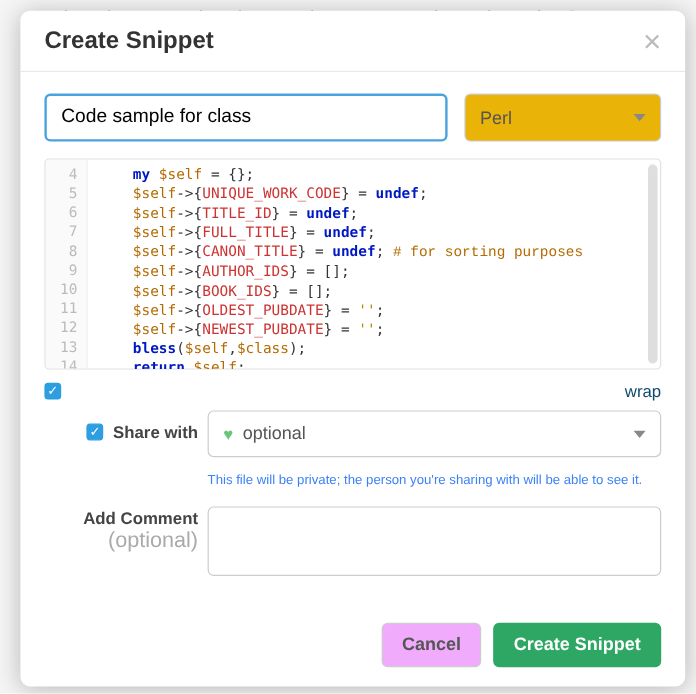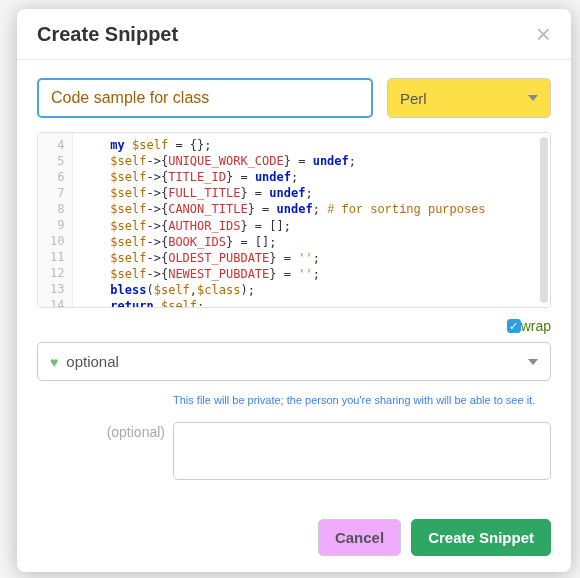--- a/index.html
+++ b/index.html
@@ -4,47 +4,47 @@
 <style>
 * { box-sizing: border-box; margin: 0; padding: 0; }
 body { font-family: -apple-system, BlinkMacSystemFont, "Segoe UI", Helvetica, Arial, sans-serif; background: #f5f5f5; width: 580px; height: 578px; overflow: hidden; position: relative; }
 .bg-text { color: #aaa; font-size: 15px; padding: 6px 40px; white-space: nowrap; }
 .modal { position: absolute; top: 9px; left: 17px; right: 9px; bottom: 6px; background: #fff; border-radius: 8px; box-shadow: 0 2px 20px rgba(0,0,0,0.25); display: flex; flex-direction: column; }
 .modal-header { display: flex; align-items: center; justify-content: space-between; padding: 12px 20px; border-bottom: 1px solid #e8e8e8; }
 .modal-title { font-size: 20px; font-weight: 700; color: #333; }
 .close-btn { font-size: 26px; color: #bbb; cursor: pointer; background: none; border: none; line-height: 1; }
 .modal-body { padding: 18px 20px 14px; display: flex; flex-direction: column; flex: 1; overflow: auto; }
 .row1 { display: flex; gap: 14px; margin-bottom: 14px; }
-.title-input { flex: 1; border: 2px solid #4aa3df; border-radius: 5px; padding: 9px 12px; font-size: 16px; color: #a16207; outline: none; }
-.lang-select { width: 164px; border: 1px solid #ccc; border-radius: 5px; padding: 9px 12px; font-size: 15px; color: #555; display: flex; align-items: center; justify-content: space-between; cursor: pointer; background: #fde047; }
+.title-input { flex: 1; border: 2px solid #4aa3df; border-radius: 5px; padding: 9px 12px; font-size: 16px; color: #000000; outline: none; }
+.lang-select { width: 164px; border: 1px solid #ccc; border-radius: 5px; padding: 9px 12px; font-size: 15px; color: #555; display: flex; align-items: center; justify-content: space-between; cursor: pointer; background: #eab308; }
 .chev { width: 0; height: 0; border-left: 5px solid transparent; border-right: 5px solid transparent; border-top: 6px solid #888; }
 .code-area { border: 1px solid #e0e0e0; border-radius: 4px; height: 176px; background: #fff; display: flex; position: relative; overflow: hidden; font-family: Menlo, Consolas, monospace; font-size: 12px; }
 .gutter { background: #fafafa; color: #bbb; text-align: right; padding: 4px 8px 4px 12px; border-right: 1px solid #eee; user-select: none; }
 .gutter div { line-height: 16px; }
 .code { padding: 4px 8px; white-space: pre; line-height: 16px; color: #333; overflow: auto; flex: 1; }
 .kw { color: #0018c1; font-weight: 600; }
 .var { color: #b36b00; }
 .str { color: #b58900; }
 .cmt { color: #b36b00; font-family: Liberation Mono, monospace; }
 .key { color: #cc3333; }
 .scroll-v { position: absolute; right: 2px; top: 4px; bottom: 4px; width: 8px; background: rgba(0,0,0,0.13); border-radius: 4px; }
-.wrap-row { display: flex; justify-content: flex-end; align-items: center; gap: 0; margin: 10px 0 8px; font-size: 14px; color: #4d7c0f; }
+.wrap-row { display: flex; justify-content: space-between; align-items: center; gap: 0; margin: 10px 0 8px; font-size: 14px; color: #0c4a6e; }
 .cb { width: 14px; height: 14px; border: 1px solid #2d9ee0; border-radius: 3px; background: #2d9ee0; display: inline-flex; align-items: center; justify-content: center; }
 .cb::after { content: "✓"; color: #fff; font-size: 11px; line-height: 1; }
 .share-row { display: flex; align-items: flex-start; gap: 8px; margin-bottom: 6px; }
 .share-left { display: flex; align-items: center; gap: 8px; width: 128px; justify-content: flex-end; padding-top: 10px; }
 .share-label { font-weight: 700; font-size: 14px; color: #444; }
 .share-select { flex: 1; border: 1px solid #ccc; border-radius: 5px; padding: 10px 12px; font-size: 15px; color: #555; display: flex; align-items: center; justify-content: space-between; cursor: pointer; background: #fff; }
 .slackbot { display: flex; align-items: center; gap: 8px; }
 .heart { color: #6ac47a; font-size: 14px; }
 .helper { font-size: 11px; color: #3b82f6; margin: 6px 0 14px 136px; line-height: 1.4; }
 .comment-row { display: flex; gap: 8px; }
 .comment-labels { width: 128px; text-align: right; padding-top: 2px; }
 .comment-lbl { font-weight: 700; font-size: 14px; color: #444; }
-.optional { font-size: 14px; color: #aaa; }
+.optional { font-size: 18px; color: #aaa; }
 .comment-box { flex: 1; border: 1px solid #ccc; border-radius: 5px; height: 58px; }
 .modal-footer { display: flex; justify-content: flex-end; gap: 10px; padding: 12px 20px 16px; }
 .btn { border-radius: 5px; padding: 9px 16px; font-size: 15px; font-weight: 600; cursor: pointer; border: 1px solid #ccc; background: #f0abfc; color: #555; }
 .btn-primary { background: #2ea664; border-color: #2ea664; color: #fff; }
 </style>
 </head>
 <body>
 
 <div class="bg-text">private just to you, but shows up in your personal search results. Cr</div>
 
@@ -82,33 +82,38 @@
       <div class="code" id="code"><div>    <span class="kw">my</span> <span class="var">$self</span> = {};</div><div>    <span class="var">$self</span>-&gt;{<span class="key">UNIQUE_WORK_CODE</span>} = <span class="kw">undef</span>;</div><div>    <span class="var">$self</span>-&gt;{<span class="key">TITLE_ID</span>} = <span class="kw">undef</span>;</div><div>    <span class="var">$self</span>-&gt;{<span class="key">FULL_TITLE</span>} = <span class="kw">undef</span>;</div><div>    <span class="var">$self</span>-&gt;{<span class="key">CANON_TITLE</span>} = <span class="kw">undef</span>; <span class="cmt"># for sorting purposes</span></div><div>    <span class="var">$self</span>-&gt;{<span class="key">AUTHOR_IDS</span>} = [];</div><div>    <span class="var">$self</span>-&gt;{<span class="key">BOOK_IDS</span>} = [];</div><div>    <span class="var">$self</span>-&gt;{<span class="key">OLDEST_PUBDATE</span>} = <span class="str">''</span>;</div><div>    <span class="var">$self</span>-&gt;{<span class="key">NEWEST_PUBDATE</span>} = <span class="str">''</span>;</div><div>    <span class="kw">bless</span>(<span class="var">$self</span>,<span class="var">$class</span>);</div><div>    <span class="kw">return</span> <span class="var">$self</span>;</div></div>
       <div class="scroll-v"></div>
     </div>
 
     <div class="wrap-row">
       <span class="cb"></span>
       <span>wrap</span>
     </div>
 
     <div class="share-row">
+      <div class="share-left">
+        <span class="cb"></span>
+        <span class="share-label">Share with</span>
+      </div>
       <div class="share-select">
         <span class="slackbot">
           <span class="heart">♥</span>
           <span>optional</span>
         </span>
         <span class="chev"></span>
       </div>
     </div>
 
     <div class="helper">This file will be private; the person you're sharing with will be able to see it.</div>
 
     <div class="comment-row">
       <div class="comment-labels">
+        <div class="comment-lbl">Add Comment</div>
         <div class="optional">(optional)</div>
       </div>
       <div class="comment-box"></div>
     </div>
   </div>
 
   <div class="modal-footer">
     <button class="btn">Cancel</button>
     <button class="btn btn-primary">Create Snippet</button>
   </div>

